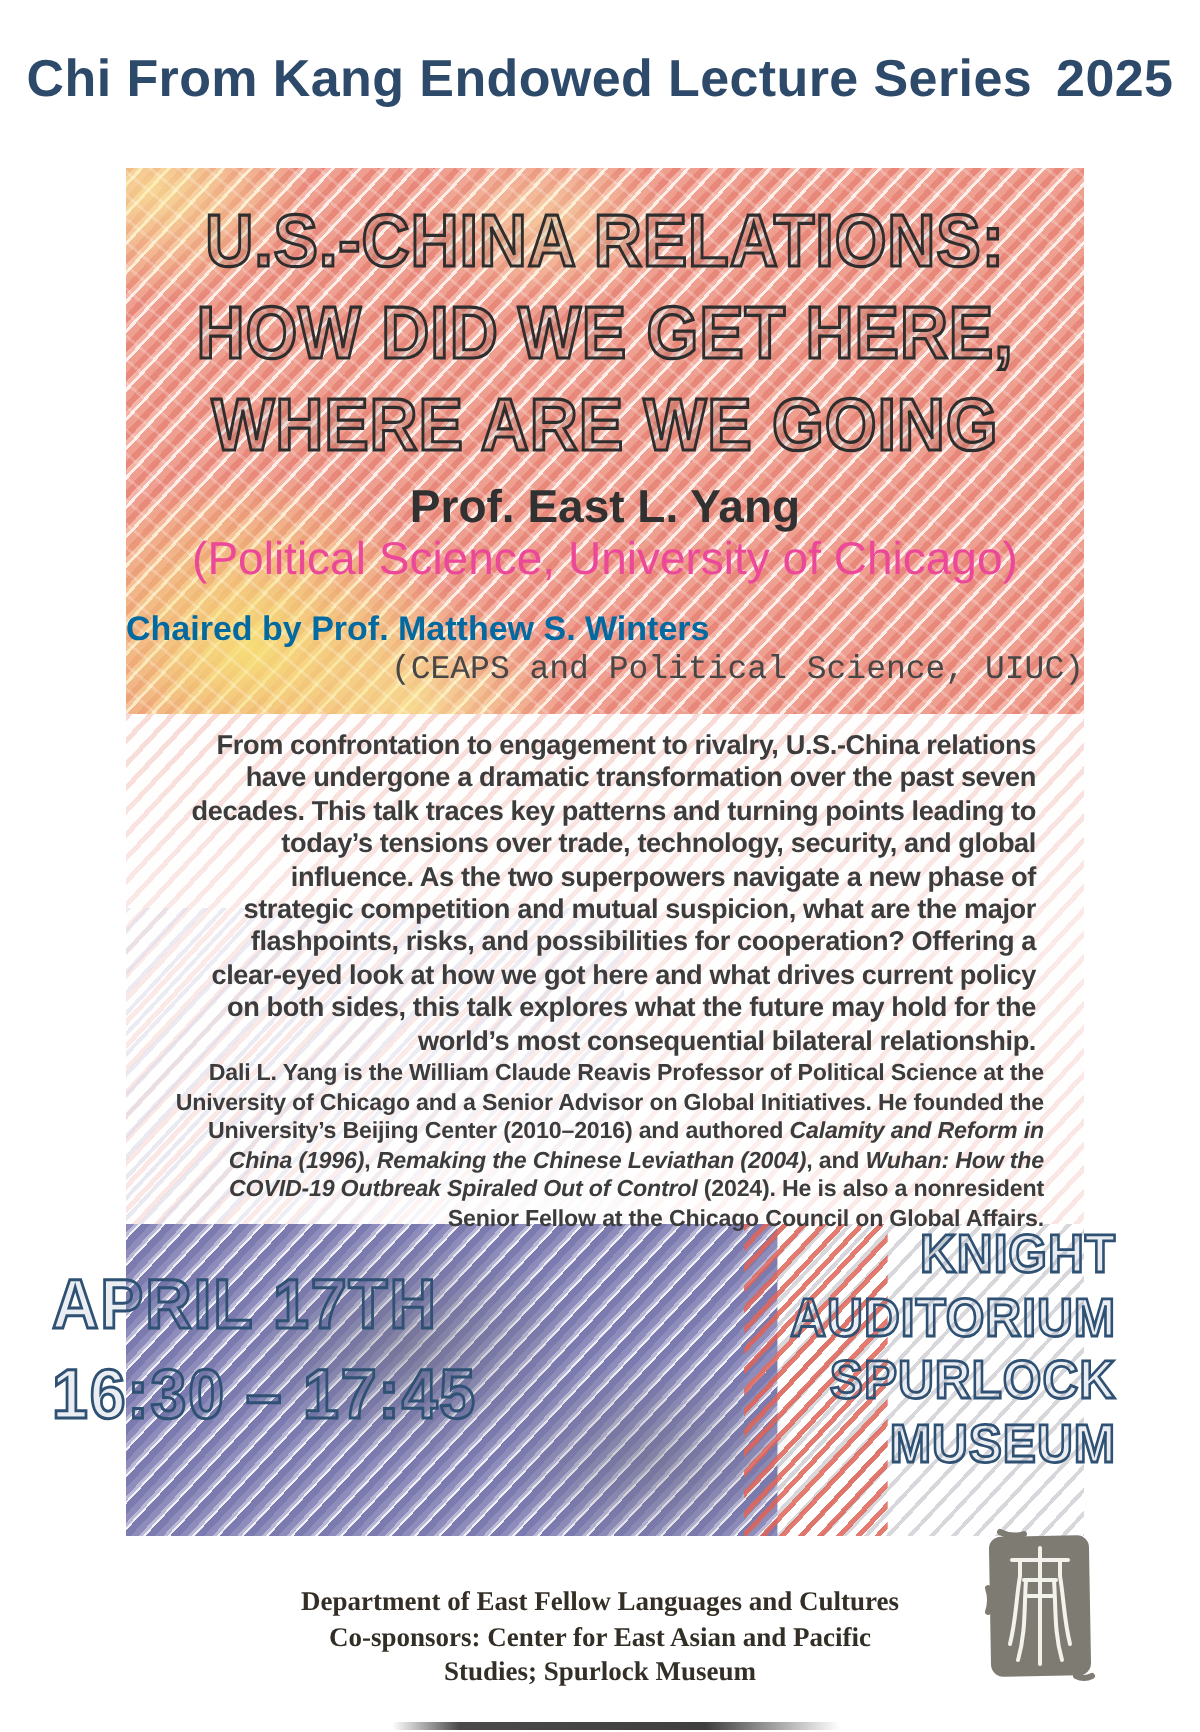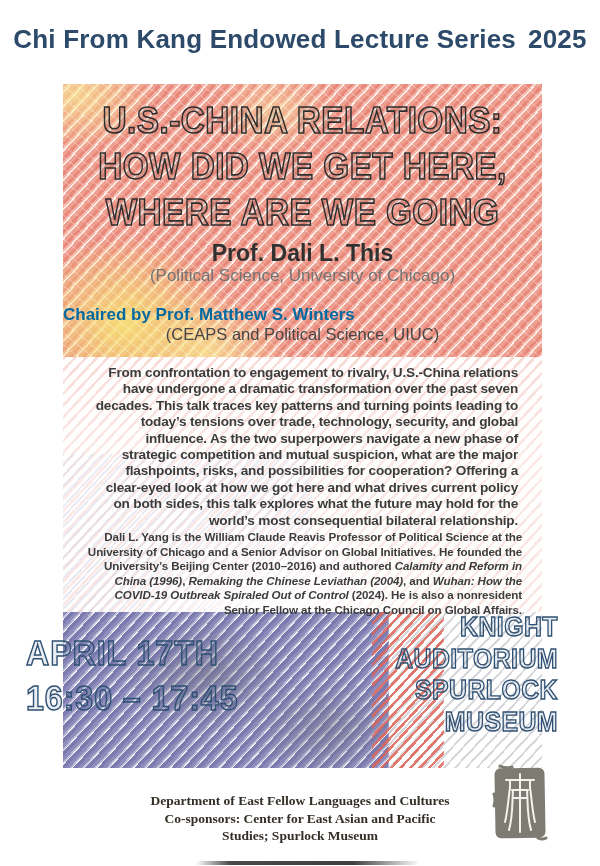--- a/index.html
+++ b/index.html
@@ -46,25 +46,25 @@
   
   .main-title{
     position:absolute;top:14px;left:0;width:100%;text-align:center;
     font-size:37px;font-weight:bold;line-height:46px;letter-spacing:0.5px;
     color:rgba(46,46,46,0.10);-webkit-text-stroke:1.6px #2e2e2e;
     transform:scaleX(0.90);transform-origin:50% 0;white-space:nowrap;
   }
   .speaker-name{position:absolute;top:156px;left:0;width:100%;text-align:center;
     font-size:23px;font-weight:bold;color:#313131;}
   .speaker-affil{position:absolute;top:182px;left:0;width:100%;text-align:center;
-    font-size:17px;color:#737373;}
+    font-size:23px;color:#ec4899;}
   .chair-line{position:absolute;top:221px;left:0;width:100%;text-align:left;
     font-size:17px;font-weight:bold;color:#0369a1;}
-  .chair-affil{position:absolute;top:241px;left:0;width:100%;text-align:center;
-    font-size:16.5px;color:#474747;}
+  .chair-affil{position:absolute;top:241px;left:0;width:100%;text-align:right;
+    font-size:16.5px;color:#474747;font-family:Liberation Mono, monospace;}
   .abstract{
     position:absolute;top:281px;left:24px;width:431px;text-align:right;
     font-size:13.6px;font-weight:bold;line-height:16.4px;color:#3c3c3c;letter-spacing:-0.2px;
   }
   .bio{
     position:absolute;top:446px;left:20px;width:439px;text-align:right;
     font-size:11.6px;font-weight:bold;line-height:14.6px;color:#3c3c3c;letter-spacing:-0.1px;
   }
   .bio .it{font-style:italic;}
   .datetime{
@@ -103,21 +103,21 @@
   <div class="tex tex-red"></div>
   <div class="tex tex-mid"></div>
   <div class="tex tex-bottom"></div>
 
   <div class="main-title">
     <div>U.S.-CHINA RELATIONS:</div>
     <div>HOW DID WE GET HERE,</div>
     <div>WHERE ARE WE GOING</div>
   </div>
 
-  <div class="speaker-name">Prof. Dali L. This</div>
+  <div class="speaker-name">Prof. East L. Yang</div>
   <div class="speaker-affil">(Political Science, University of Chicago)</div>
   <div class="chair-line">Chaired by Prof. Matthew S. Winters</div>
   <div class="chair-affil">(CEAPS and Political Science, UIUC)</div>
 
   <div class="abstract">From confrontation to engagement to rivalry, U.S.-China relations have undergone a dramatic transformation over the past seven decades. This talk traces key patterns and turning points leading to today’s tensions over trade, technology, security, and global influence. As the two superpowers navigate a new phase of strategic competition and mutual suspicion, what are the major flashpoints, risks, and possibilities for cooperation? Offering a clear-eyed look at how we got here and what drives current policy on both sides, this talk explores what the future may hold for the world’s most consequential bilateral relationship.</div>
   <div class="bio"><span>Dali L. Yang is the William Claude Reavis Professor of Political Science at the University of Chicago and a Senior Advisor on Global Initiatives. He founded the University’s Beijing Center (2010–2016) and authored </span><span class="it">Calamity and Reform in China (1996)</span><span>, </span><span class="it">Remaking the Chinese Leviathan (2004)</span><span>, and </span><span class="it">Wuhan: How the COVID-19 Outbreak Spiraled Out of Control</span><span> (2024). He is also a nonresident Senior Fellow at the Chicago Council on Global Affairs.</span></div>
 </div>
 
 <div class="datetime">
   <div>APRIL 17TH</div>

